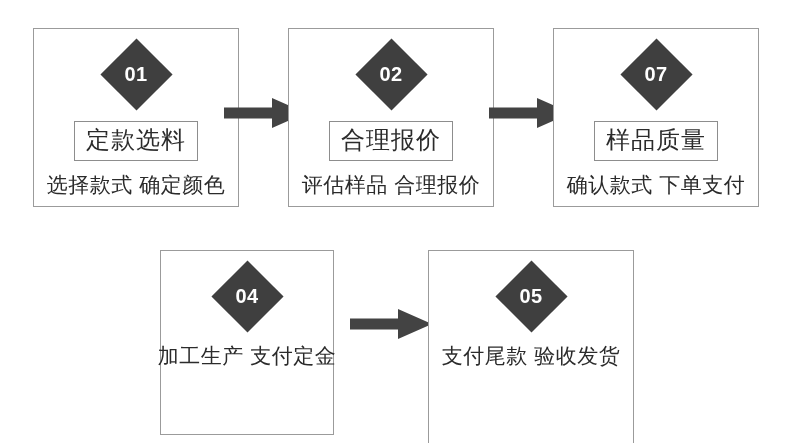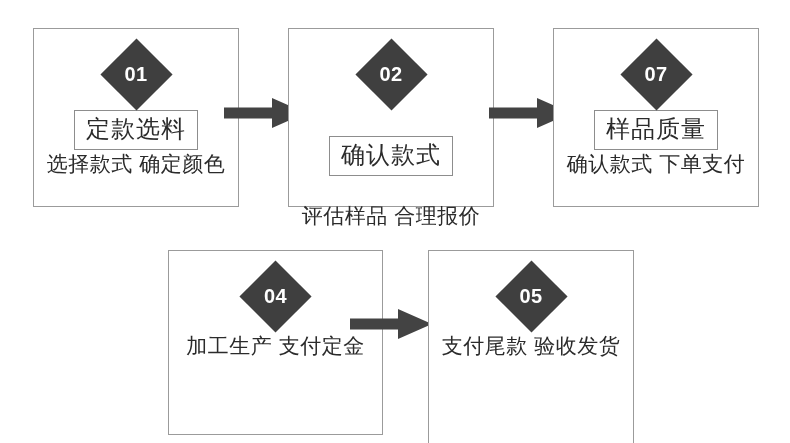--- a/index.html
+++ b/index.html
@@ -63,46 +63,47 @@
   }
 
   .title-box {
     border: 1.4px solid #8d8d8d;
     background: #ffffff;
     color: #2b2b2b;
     font-size: 24px;
     font-weight: 400;
     line-height: 1;
     padding: 6px 11px 8px 11px;
+    margin-top: 11px;
     letter-spacing: 1px;
     white-space: nowrap;
   }
 
   .desc {
-    margin-top: 3px;
+    margin-top: 13px;
     color: #2b2b2b;
     font-size: 21px;
     font-weight: 400;
     line-height: 1;
     letter-spacing: 0.5px;
     white-space: nowrap;
   }
 
   
   .arrow {
     position: absolute;
     display: block;
   }
   .arrow svg { display: block; }
 
   
   #step-1 { left: 33px;  top: 28px;  width: 206px; height: 179px; }
-  #step-2 { left: 288px; top: 28px;  width: 206px; height: 179px; gap: 26px; }
+  #step-2 { left: 288px; top: 28px;  width: 206px; height: 179px; }
   #step-3 { left: 553px; top: 28px;  width: 206px; height: 179px; }
-  #step-4 { left: 168px; top: 250px; width: 215px; height: 185px; }
+  #step-4 { left: 160px; top: 250px; width: 174px; height: 185px; }
   #step-5 { left: 428px; top: 250px; width: 206px; height: 227px; }
 
   #arrow-1 { left: 224px; top: 98px;  width: 82px; height: 30px; }
   #arrow-2 { left: 489px; top: 98px;  width: 82px; height: 30px; }
   #arrow-3 { left: 350px; top: 309px; width: 82px; height: 30px; }
 </style>
 </head>
 <body>
 
 <div id="canvas">
@@ -120,21 +121,21 @@
     <svg width="82" height="30" viewBox="0 0 82 30" xmlns="http://www.w3.org/2000/svg">
       <polygon points="0,9.5 48,9.5 48,0 82,15 48,30 48,20.5 0,20.5" fill="#434343"></polygon>
     </svg>
   </div>
 
   <div class="step" id="step-2">
     <div class="diamond-wrap">
       <div class="diamond-shape"></div>
       <div class="diamond-num">02</div>
     </div>
-    <div class="title-box">确认款式</div>
+    <div class="title-box">合理报价</div>
     <div class="desc">评估样品 合理报价</div>
   </div>
 
   <div class="arrow" id="arrow-2">
     <svg width="82" height="30" viewBox="0 0 82 30" xmlns="http://www.w3.org/2000/svg">
       <polygon points="0,9.5 48,9.5 48,0 82,15 48,30 48,20.5 0,20.5" fill="#434343"></polygon>
     </svg>
   </div>
 
   <div class="step" id="step-3">

